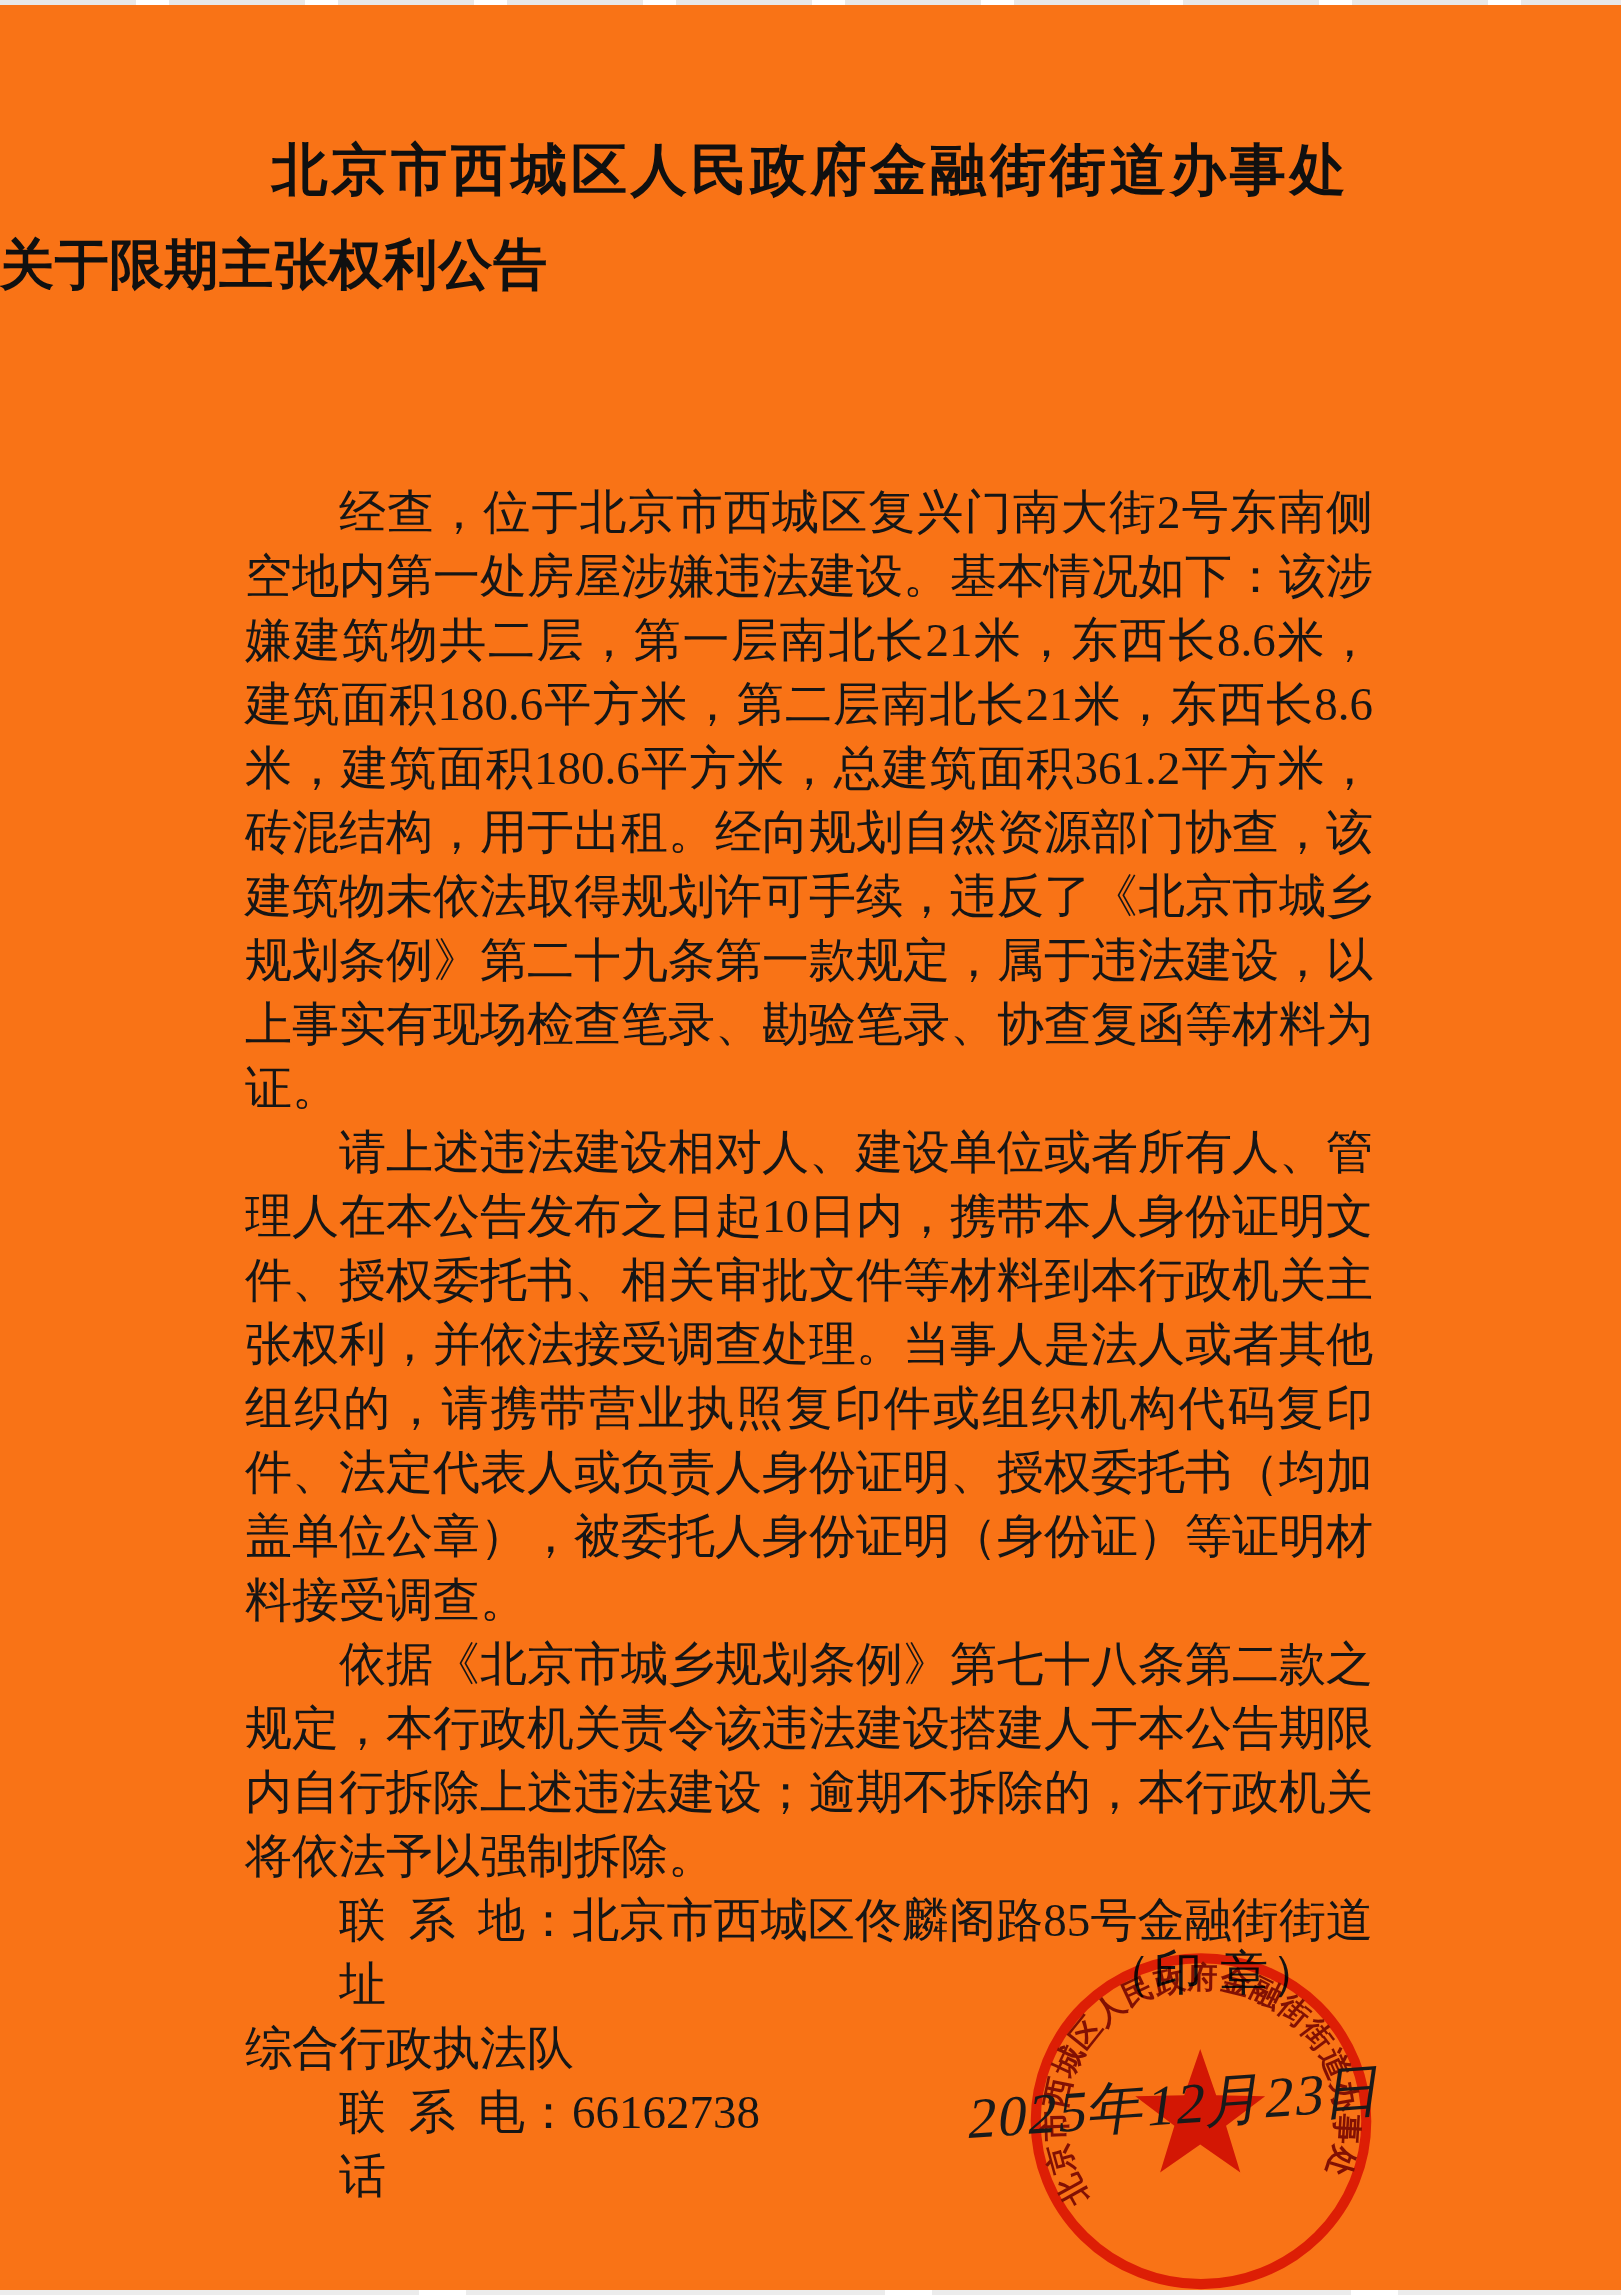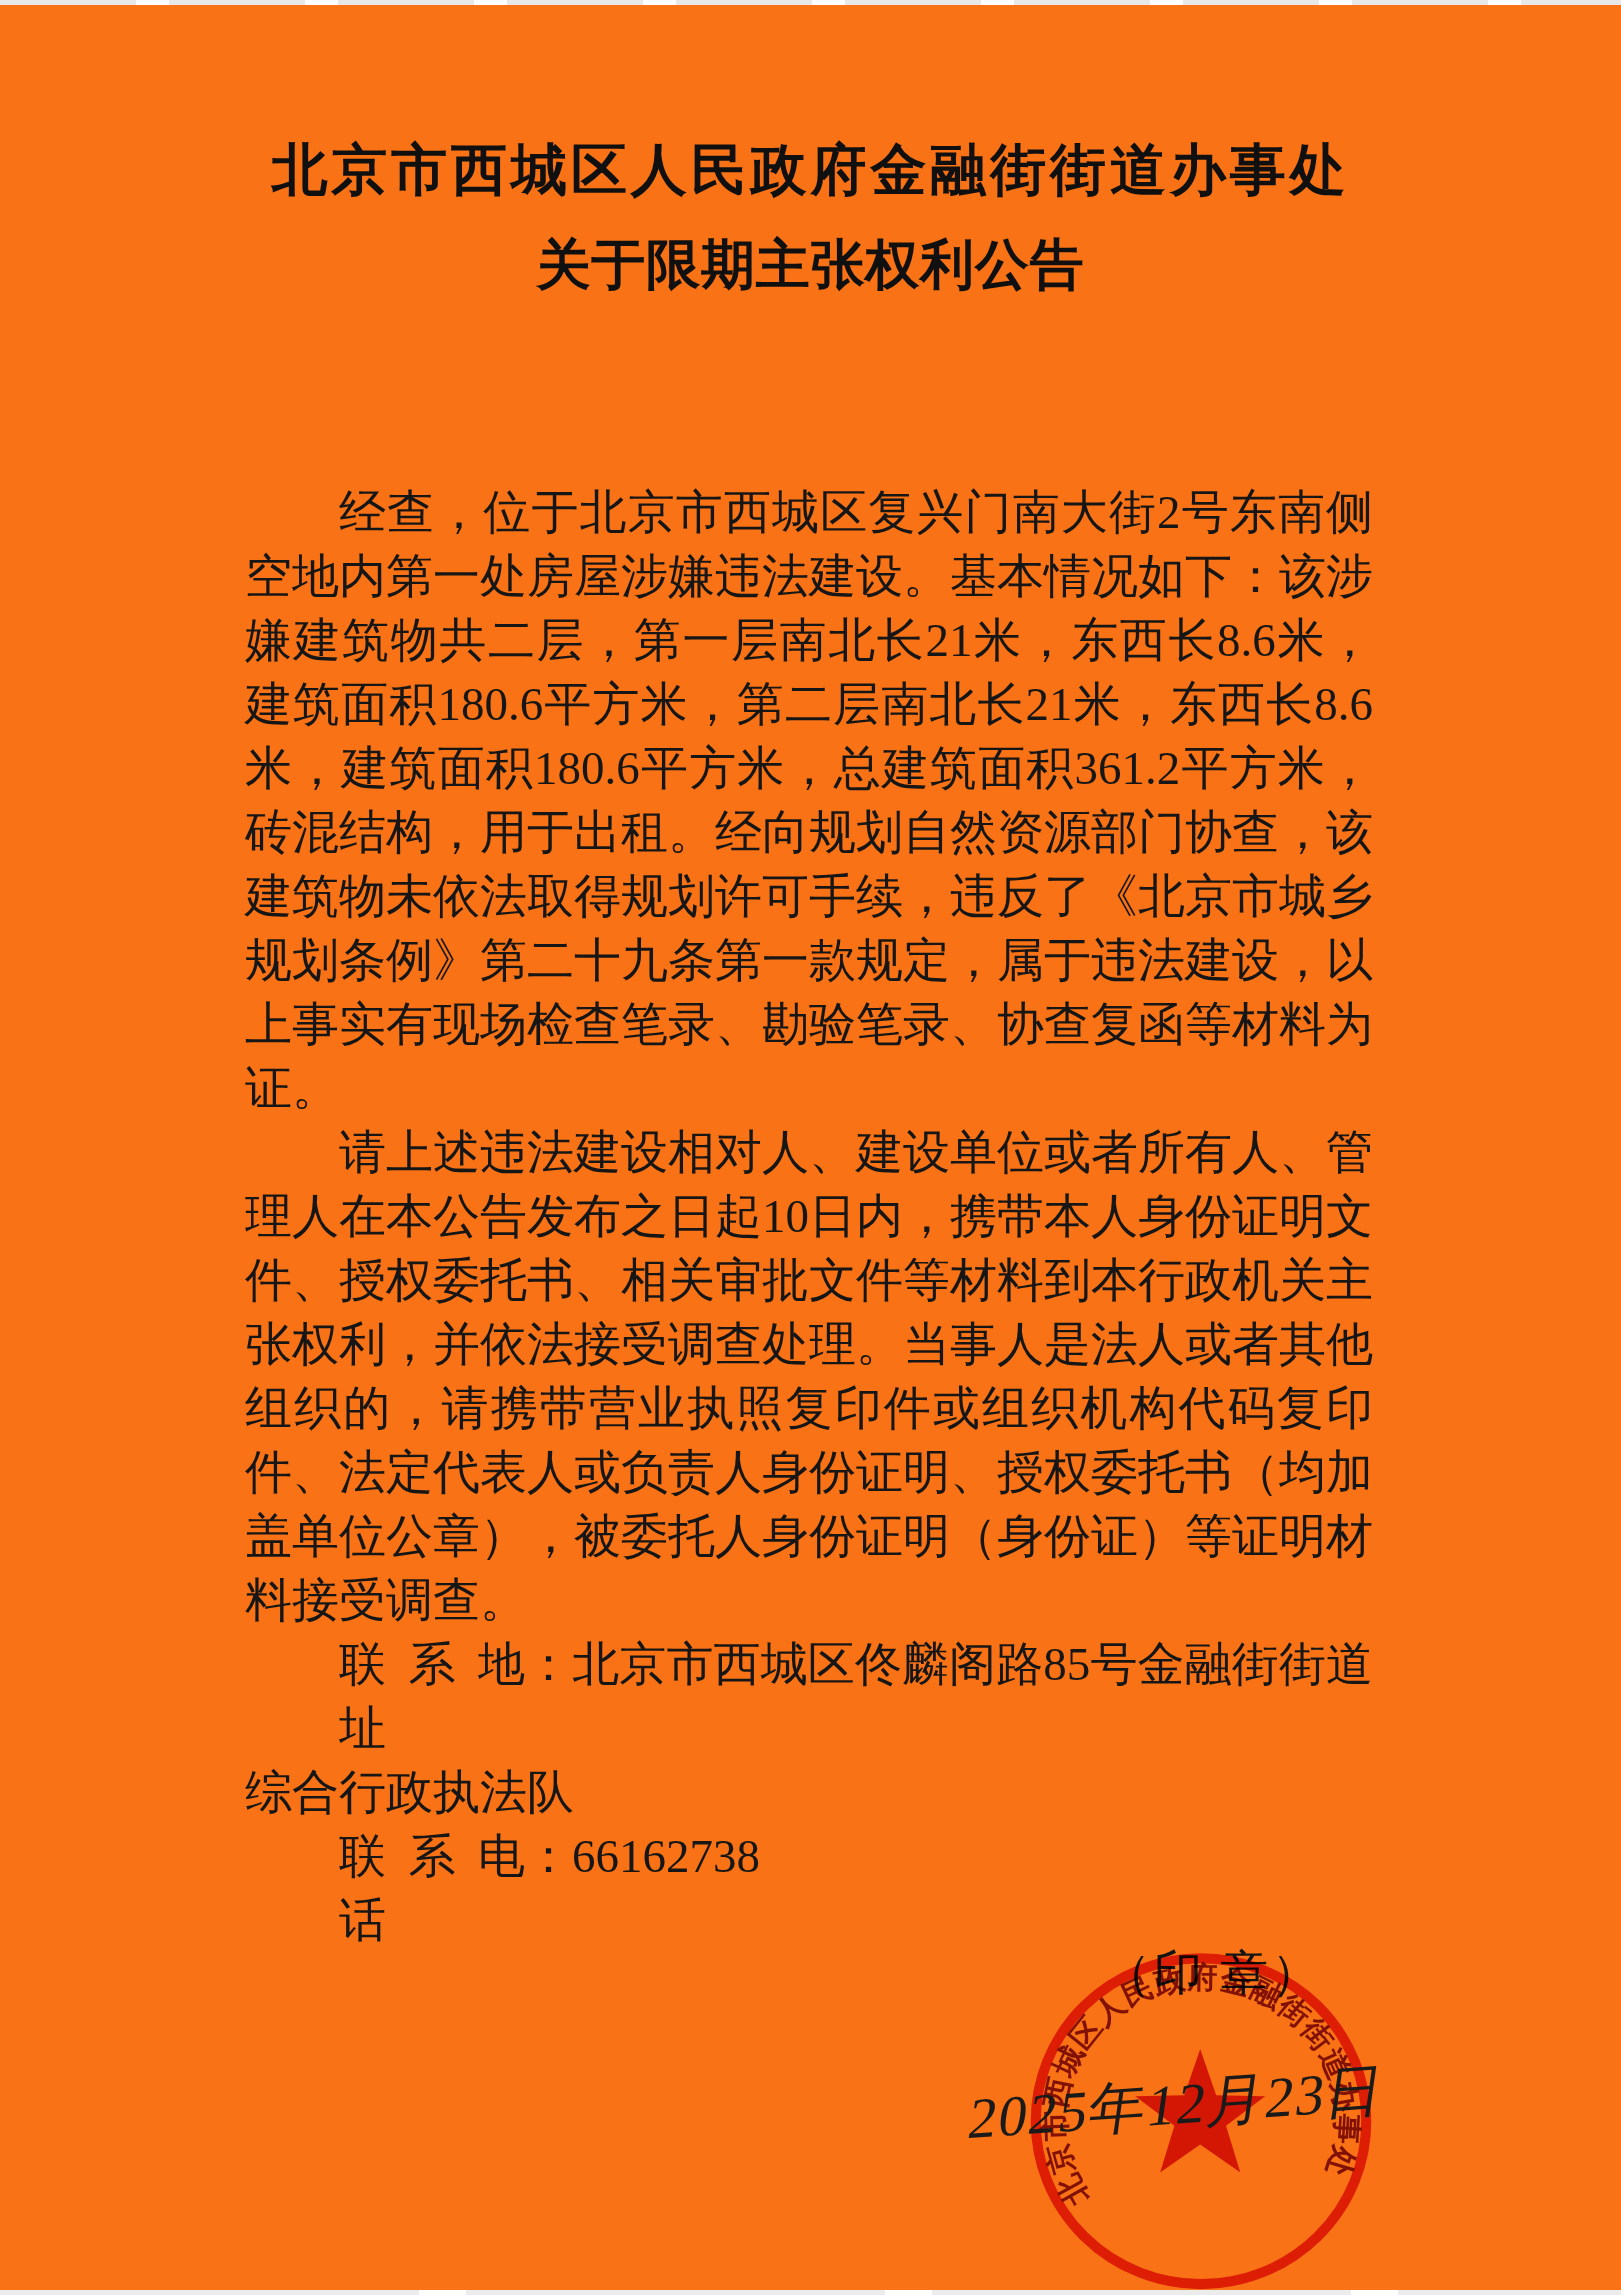--- a/index.html
+++ b/index.html
@@ -20,21 +20,21 @@
     position:absolute;bottom:0;left:0;width:100%;height:5.4px;
     background:repeating-linear-gradient(90deg,#ececec 0 419px,#ffffff 419px 466px);
   }
   .title1{
     position:absolute;top:140px;left:0;width:100%;
     text-align:center;font-size:56px;font-weight:700;
     letter-spacing:3.9px;line-height:1.1;color:#101010;
   }
   .title2{
     position:absolute;top:236px;left:0;width:100%;
-    text-align:center;font-size:54px;font-weight:700;
+    font-size:54px;font-weight:700;
     letter-spacing:0.8px;line-height:1.1;color:#101010;
   }
   .docnum{
     position:absolute;top:342px;left:0;width:100%;
     text-align:center;font-size:44px;font-weight:400;
     letter-spacing:0.8px;line-height:1.15;color:#141414;
   }
   .body-block{
     position:absolute;top:480px;left:245px;width:1128px;
     font-size:47px;line-height:64px;
@@ -74,20 +74,21 @@
 
   <div class="edge-top"></div>
   <div class="edge-bottom"></div>
 
   <div class="title1">北京市西城区人民政府金融街街道办事处</div>
   <div class="title2">关于限期主张权利公告</div>
 
   <div class="body-block">
     <p>经查，位于北京市西城区复兴门南大街2号东南侧空地内第一处房屋涉嫌违法建设。基本情况如下：该涉嫌建筑物共二层，第一层南北长21米，东西长8.6米，建筑面积180.6平方米，第二层南北长21米，东西长8.6米，建筑面积180.6平方米，总建筑面积361.2平方米，砖混结构，用于出租。经向规划自然资源部门协查，该建筑物未依法取得规划许可手续，违反了《北京市城乡规划条例》第二十九条第一款规定，属于违法建设，以上事实有现场检查笔录、勘验笔录、协查复函等材料为证。</p>
     <p>请上述违法建设相对人、建设单位或者所有人、管理人在本公告发布之日起10日内，携带本人身份证明文件、授权委托书、相关审批文件等材料到本行政机关主张权利，并依法接受调查处理。当事人是法人或者其他组织的，请携带营业执照复印件或组织机构代码复印件、法定代表人或负责人身份证明、授权委托书（均加盖单位公章），被委托人身份证明（身份证）等证明材料接受调查。</p>
+    <p>依据《北京市城乡规划条例》第七十八条第二款之规定，本行政机关责令该违法建设搭建人于本公告期限内自行拆除上述违法建设；逾期不拆除的，本行政机关将依法予以强制拆除。</p>
 
     <p class="contact-row"><span class="clabel">联系地址</span><span>：</span><span>北京市西城区佟麟阁路85号金融街街道综合行政执法队</span></p>
 
 
     <p class="contact-row"><span class="clabel">联系电话</span><span>：</span><span>66162738</span></p>
   </div>
 
   <div class="stamp-note">（印 章）</div>
 
   <svg class="seal-svg" width="360" height="351" viewBox="0 0 464 452">

